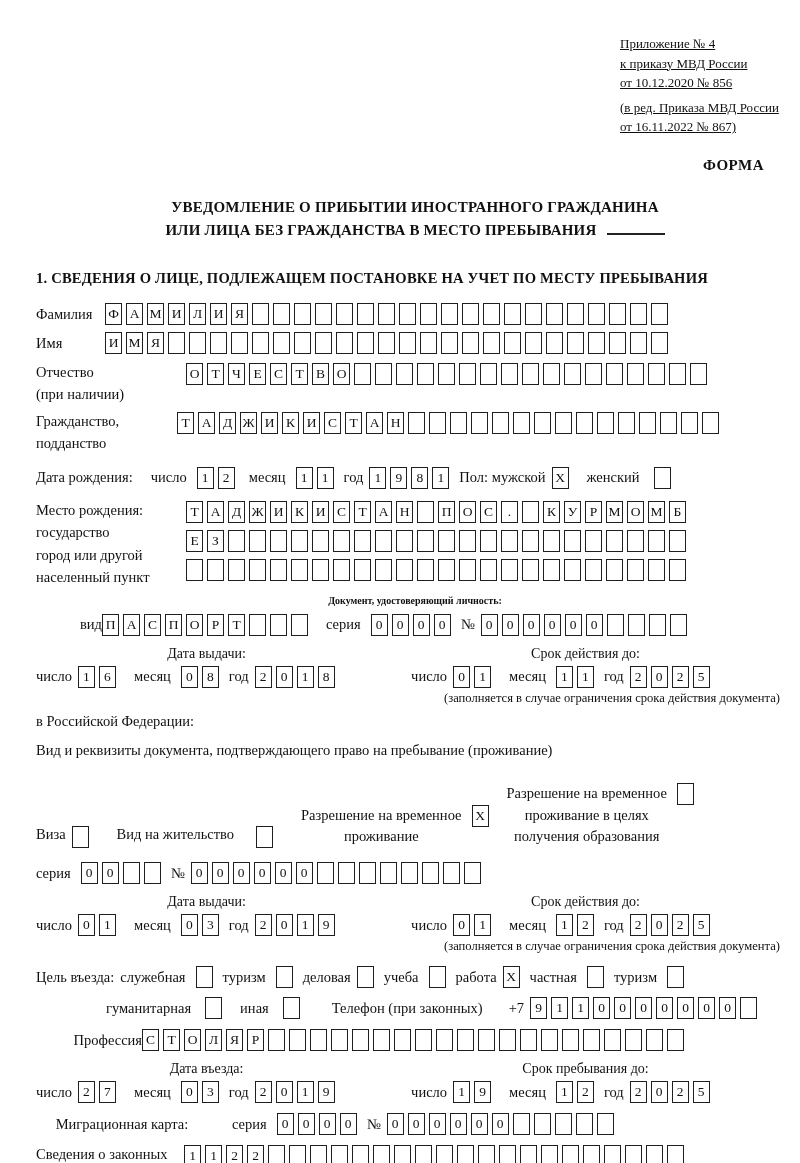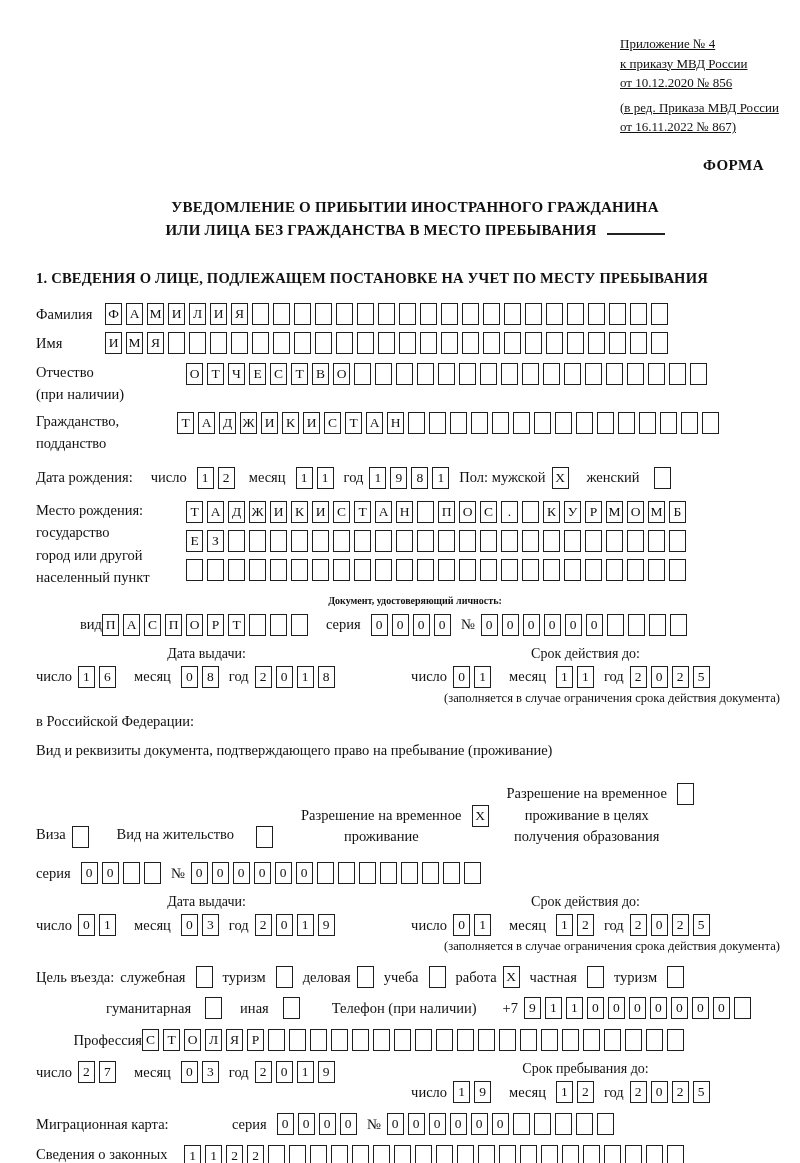--- a/index.html
+++ b/index.html
@@ -558,21 +558,21 @@
 
   <div class="purpose-row2">
     <span>гуманитарная</span>
     <span class="cellrow ml14">
         <span class="cell"></span>
       </span>
     <span class="ml14">иная</span>
     <span class="cellrow ml14">
         <span class="cell"></span>
       </span>
-    <span style="margin-left:28px;">Телефон (при наличии)</span>
+    <span style="margin-left:28px;">Телефон (при законных)</span>
     <span style="margin-left:26px;">+7</span>
     <span class="cellrow ml6">
         <span class="cell">9</span>
         <span class="cell">1</span>
         <span class="cell">1</span>
         <span class="cell">0</span>
         <span class="cell">0</span>
         <span class="cell">0</span>
         <span class="cell">0</span>
         <span class="cell">0</span>
@@ -609,20 +609,21 @@
         <span class="cell"></span>
         <span class="cell"></span>
         <span class="cell"></span>
         <span class="cell"></span>
         <span class="cell"></span>
       </span>
   </div>
 
   <div class="datepair">
     <div class="dp-left">
+      <div class="dp-head">Дата въезда:</div>
       <div class="dp-row">
         <span>число</span>
         <span class="cellrow ml6">
             <span class="cell">2</span>
             <span class="cell">7</span>
           </span>
         <span class="ml14">месяц</span>
         <span class="cellrow ml10">
             <span class="cell">0</span>
             <span class="cell">3</span>
@@ -653,21 +654,21 @@
         <span class="cellrow ml6">
             <span class="cell">2</span>
             <span class="cell">0</span>
             <span class="cell">2</span>
             <span class="cell">5</span>
           </span>
       </div>
     </div>
   </div>
 
-  <div class="row inlinegrp" style="margin-top:10px;align-items:center;">
+  <div class="row inlinegrp" style="margin-top:10px;align-items:center;text-align:center;">
     <span class="lbl w165">Миграционная карта:</span>
     <span class="lbl ml24">серия</span>
     <span class="cellrow ml10">
         <span class="cell">0</span>
         <span class="cell">0</span>
         <span class="cell">0</span>
         <span class="cell">0</span>
       </span>
     <span class="lbl ml6">№</span>
     <span class="cellrow ml6">

